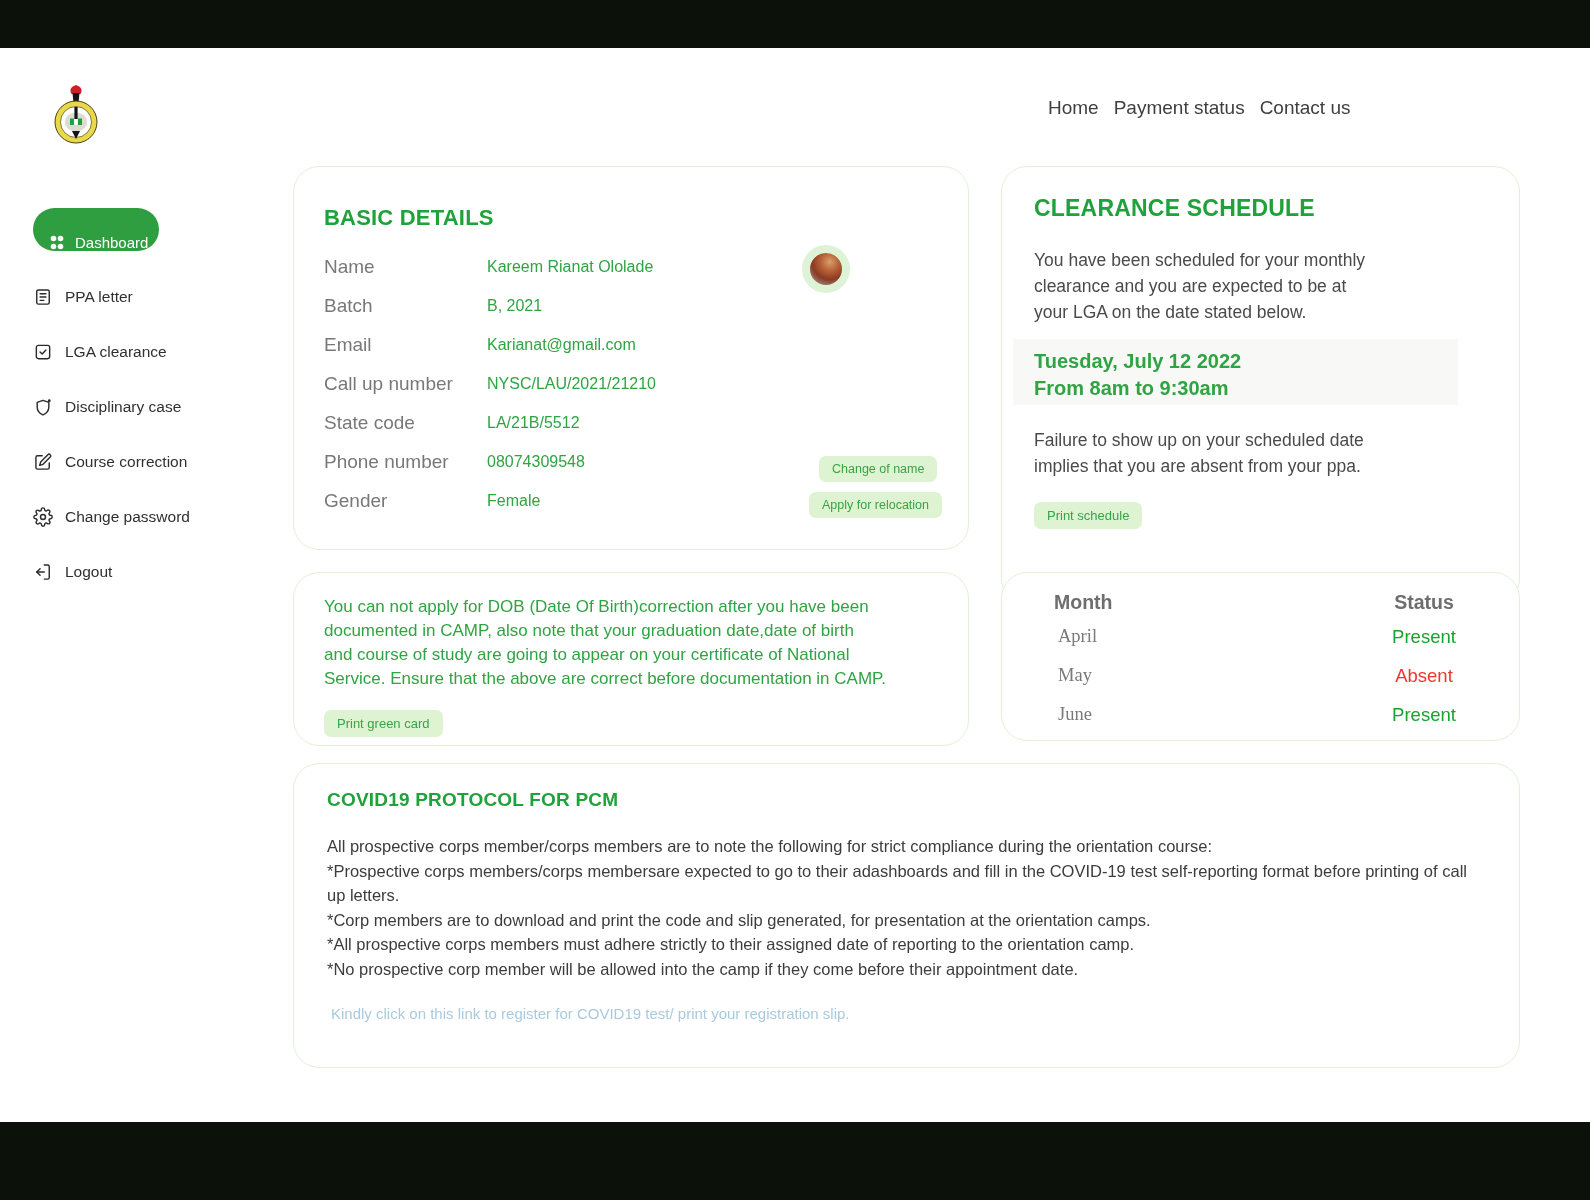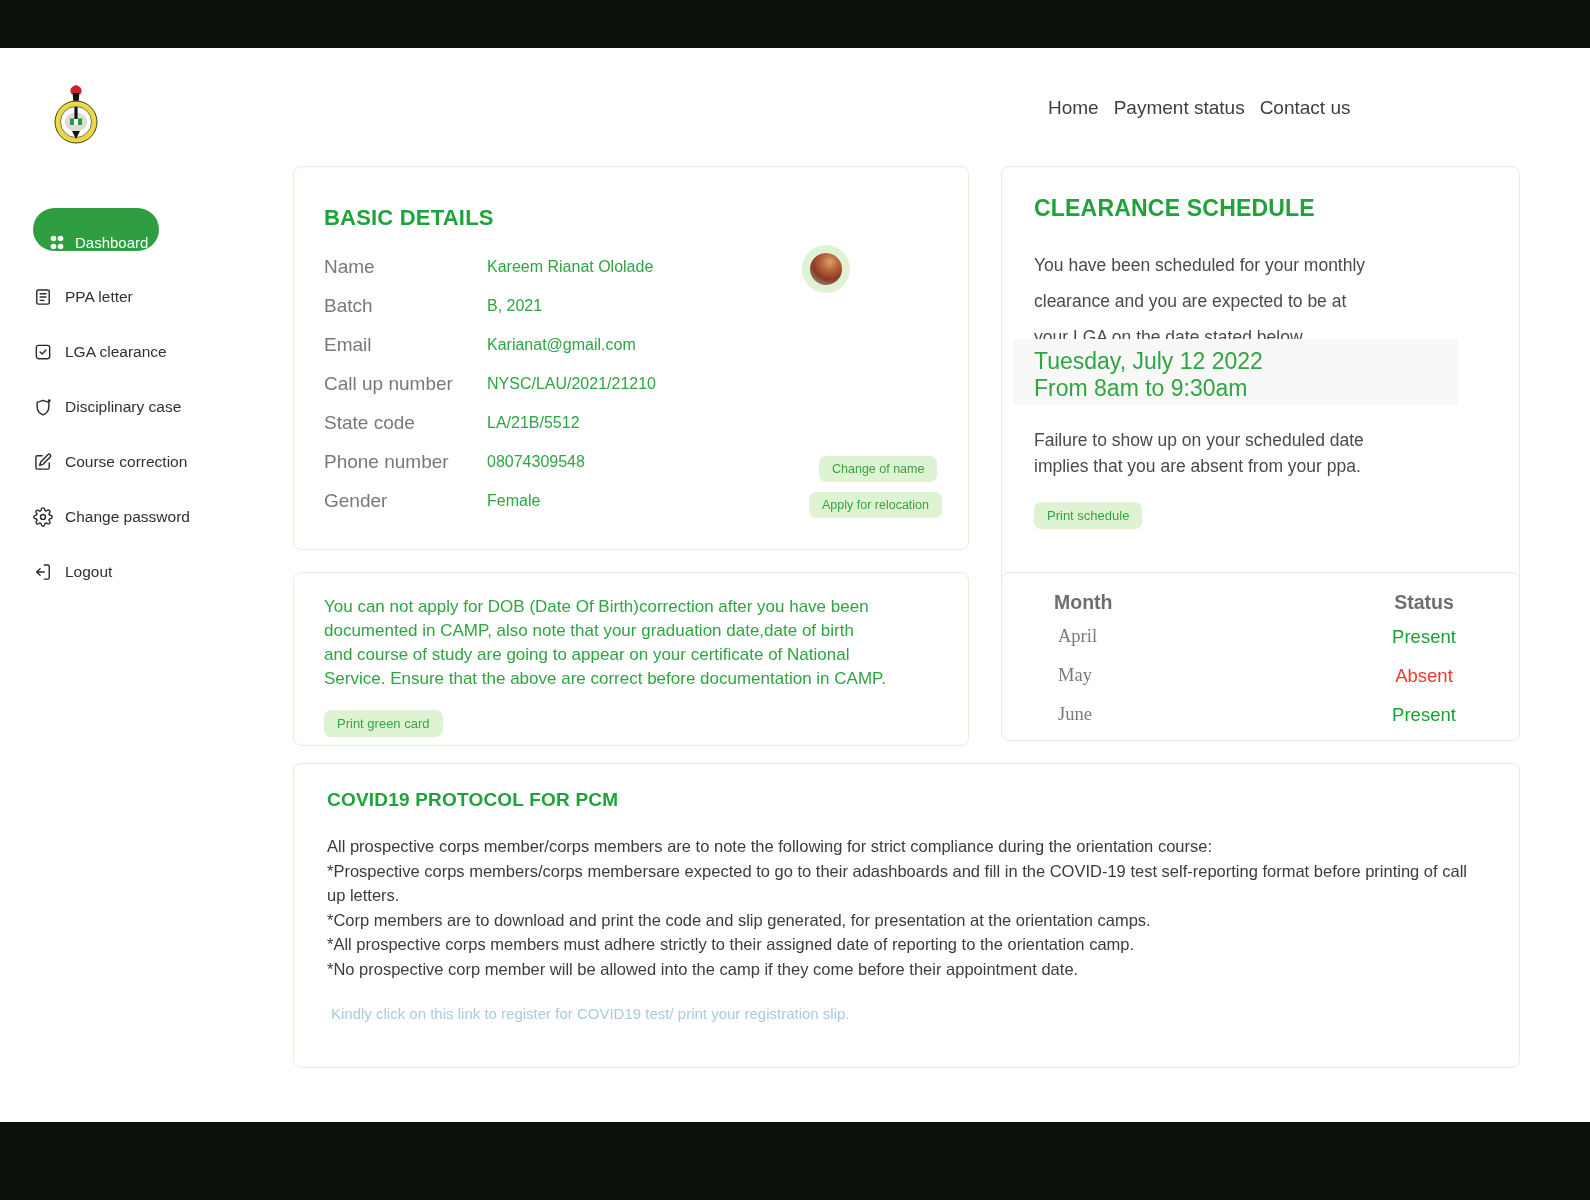--- a/index.html
+++ b/index.html
@@ -18,21 +18,21 @@
 
   .dash-btn { position:absolute; left:33px; top:208px; width:126px; height:43px;
     background:#2f9e41; border:none; border-radius:22px; color:#fff; font-size:15px;
     font-family:"Liberation Sans", sans-serif; display:flex; align-items:flex-end; gap:9px;
     padding-left:17px; cursor:pointer; }
   .side-items { position:absolute; left:33px; top:282px; display:flex; flex-direction:column; gap:25px; }
   .side-item { display:flex; align-items:center; gap:12px; height:30px; cursor:pointer; }
   .side-item .lbl { font-size:15.5px; color:#303030; }
   .side-item svg { width:20px; height:20px; stroke:#2b2b2b; fill:none; stroke-width:1.7; stroke-linecap:round; stroke-linejoin:round; }
 
-  .card { position:absolute; background:#fff; border:1.5px solid #e1f2d7; border-radius:8px; }
+  .card { position:absolute; background:#fff; border:1.5px solid #e1f2d7; border-radius:26px; }
   .card-basic   { left:293px; top:166px; width:676px; height:384px; }
   .card-clear   { left:1001px; top:166px; width:519px; height:439px; }
   .card-note    { left:293px; top:572px; width:676px; height:174px; }
   .card-att     { left:1001px; top:572px; width:519px; height:169px; }
   .card-covid   { left:293px; top:763px; width:1227px; height:305px; }
 
   .card-title { position:absolute; font-weight:800; color:#1fa23a; letter-spacing:.2px; }
   .t-basic { left:30px; top:38px; font-size:22px; }
   .t-clear { left:32px; top:28px; font-size:23px; }
   .t-covid { left:33px; top:25px; font-size:19px; }
@@ -45,24 +45,24 @@
   .avatar { position:absolute; left:508px; top:78px; width:48px; height:48px; border-radius:50%;
     border:8px solid #def3d6;
     background: radial-gradient(circle at 62% 28%, #d9a06c 0%, #b9653a 28%, #8a3a22 58%, #54201399 80%, #431a10 100%); }
 
   .pill { display:inline-block; background:#def3d2; color:#3aa344; border:none; border-radius:7px;
     font-family:"Liberation Sans", sans-serif; font-size:12.5px; padding:6px 13px; cursor:pointer; }
   .btn-name  { position:absolute; left:525px; top:289px; }
   .btn-reloc { position:absolute; left:515px; top:325px; }
 
   .clear-intro { position:absolute; left:32px; top:80px; font-size:17.5px; color:#4a4a4a;
-    line-height:36px; white-space:pre-line; }
+    line-height:26px; white-space:pre-line; }
   .date-block { position:absolute; left:11px; top:172px; width:445px; height:66px; background:#f8f8f6;
     padding:9px 0 0 21px; }
-  .date-block div { font-size:23px; font-weight:normal; color:#2fa443; line-height:27px; }
+  .date-block div { font-size:20px; font-weight:bold; color:#2fa443; line-height:27px; }
   .clear-warn { position:absolute; left:32px; top:260px; font-size:17.5px; color:#4a4a4a;
     line-height:26px; white-space:pre-line; }
   .btn-sched { position:absolute; left:32px; top:335px; font-size:13px; }
 
   .note-text { position:absolute; left:30px; top:22px; font-size:17px; color:#2fa443;
     line-height:24px; white-space:pre-line; }
   .btn-green { position:absolute; left:30px; top:137px; font-size:13px; }
 
   .att-head { position:absolute; left:52px; top:14px; right:40px; display:flex; height:30px; align-items:center; }
   .att-head .hm { font-size:19.5px; font-weight:bold; color:#6e6e6e; flex:1; }

